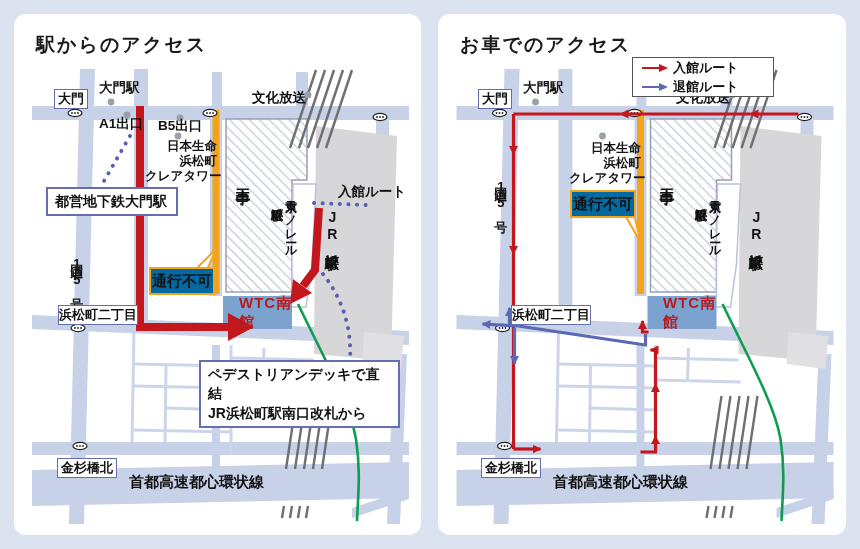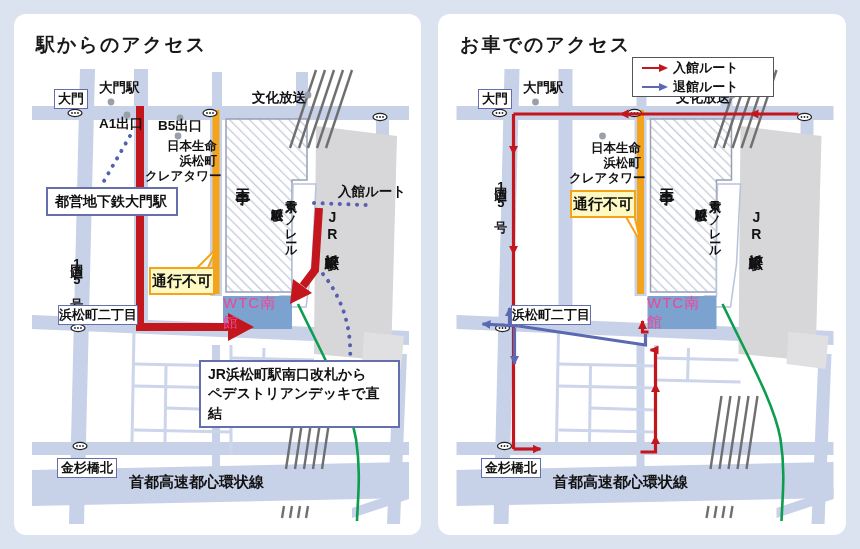--- a/index.html
+++ b/index.html
@@ -11,24 +11,24 @@
   #panel-left{left:14px;}
   #panel-right{left:438px;width:408px;}
   .map-svg{position:absolute;left:0;top:0;}
   .lbl{position:absolute;font-weight:700;font-size:13.5px;white-space:nowrap;color:#121212;line-height:1.1;}
   .panel-title{position:absolute;left:22px;top:18px;font-size:19px;font-weight:700;letter-spacing:2px;color:#1a1a1a;}
   .boxed{background:#fff;border:1.6px solid #666fad;font-size:13px;font-weight:700;
          display:flex;align-items:center;justify-content:center;padding:0 2px;box-sizing:border-box;}
   .vtext{writing-mode:vertical-rl;text-orientation:upright;letter-spacing:1px;}
   .callout{position:absolute;background:#fff;border:2px solid #666fad;box-sizing:border-box;
            padding:3px 7px;font-size:14px;font-weight:700;line-height:1.38;z-index:5;}
-  .callout-orange{position:absolute;background:#fef9c3;border:2px solid #f4a41b;box-sizing:border-box;
+  .callout-orange{position:absolute;background:#0369a1;border:2px solid #f4a41b;box-sizing:border-box;
            display:flex;align-items:center;justify-content:center;font-size:15px;font-weight:700;z-index:5;}
   .wtc-label{position:absolute;display:flex;align-items:center;justify-content:center;
-             color:#ec4899;font-size:15px;font-weight:400;letter-spacing:1px;z-index:4;}
+             color:#b91c1c;font-size:15px;font-weight:700;letter-spacing:1px;z-index:4;margin-left:16px;}
   .legend{position:absolute;background:#fff;border:1.5px solid #555;box-sizing:border-box;
           padding:2px 8px;display:flex;flex-direction:column;justify-content:center;gap:1px;z-index:6;}
   .legend-row{display:flex;align-items:center;gap:4px;font-size:13px;font-weight:700;}
   .center{text-align:right;}
 </style>
 </head>
 <body>
 
 <svg width="0" height="0" style="position:absolute" aria-hidden="true">
   <defs>
@@ -169,22 +169,22 @@
   <div class="lbl vtext" style="left:55px;top:240px;height:68px;font-size:13px;">国道15号</div>
   <div class="callout-orange" style="left:135px;top:253px;width:66px;height:28px;">通行不可</div>
   <div class="lbl boxed" style="left:44px;top:291px;width:80px;height:20px;">浜松町二丁目</div>
   <div class="lbl vtext" style="left:220px;top:163px;height:58px;font-size:14.5px;">工事中</div>
   <div class="lbl vtext" style="left:270px;top:176px;height:112px;font-size:12px;">東京モノレール</div>
   <div class="lbl vtext" style="left:256px;top:184px;height:80px;font-size:12px;">浜松町駅</div>
   <div class="lbl vtext" style="left:310px;top:195px;height:132px;font-size:14px;">JR浜松町駅</div>
   <div class="lbl" style="left:324px;top:171px;">入館ルート</div>
   <div class="wtc-label" style="left:209px;top:282px;width:69px;height:33px;">WTC南館</div>
   <div class="callout" style="left:185px;top:346px;width:201px;">
+    <span style="display:block">ペデストリアンデッキで直結</span>
     <span style="display:block">JR浜松町駅南口改札から</span>
-    <span style="display:block">ペデストリアンデッキで直結</span>
   </div>
   <div class="lbl boxed" style="left:43px;top:444px;width:60px;height:20px;">金杉橋北</div>
   <div class="lbl" style="left:115px;top:460px;font-size:15px;">首都高速都心環状線</div>
 </div>
 
 <div class="panel" id="panel-right">
   <svg class="map-svg" width="408" height="521" viewBox="0 0 407 521">
     <use href="#basemap"></use>
 
     <g stroke="#c3161d" stroke-width="3.2" fill="none">

